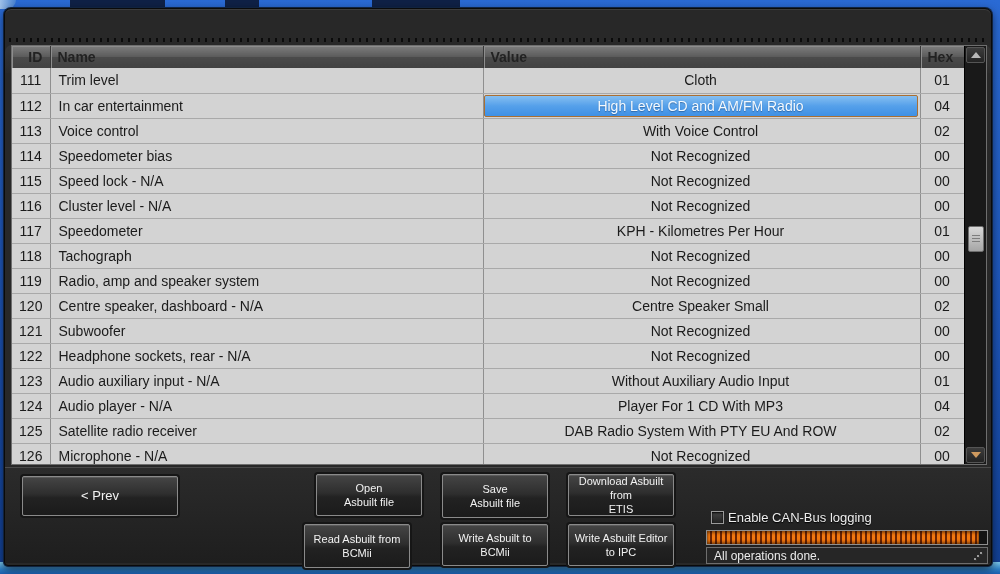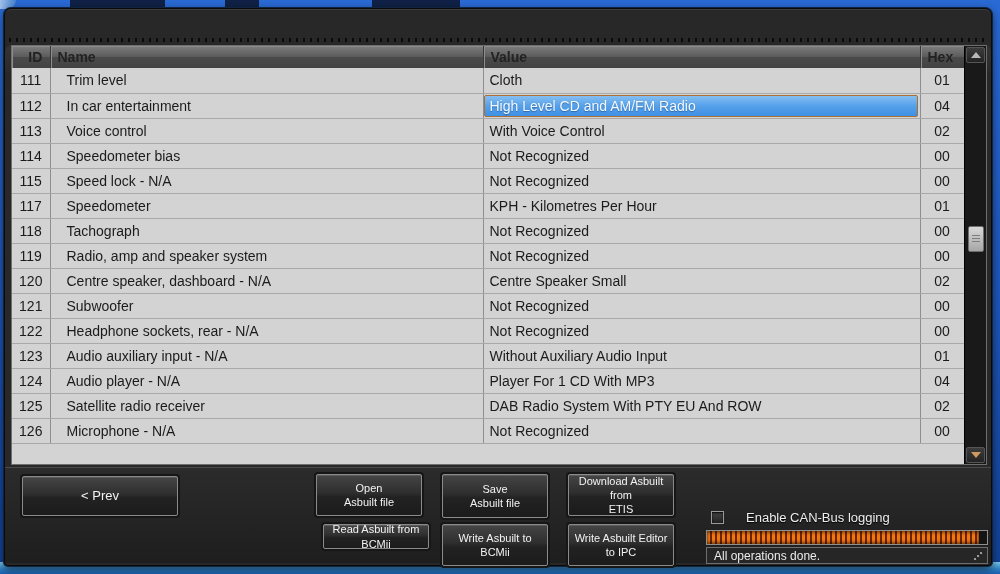--- a/index.html
+++ b/index.html
@@ -47,24 +47,24 @@
   .grid-area { width:952px; height:100%; overflow:hidden; background:#d3d3d3; }
   table { border-collapse:collapse; table-layout:fixed; width:952px; }
   col.c1 { width:38px; } col.c2 { width:433px; } col.c3 { width:437px; } col.c4 { width:44px; }
   thead th { height:22px; font-size:14px; font-weight:bold; color:#222; text-align:left;
              background:linear-gradient(180deg,#7c7c7c 0%,#5c5c5c 48%,#4a4a4a 52%,#424242 100%);
              border-right:1px solid #383838; box-shadow:inset 1px 1px 0 #8d8d8d; padding-left:7px; }
   thead th.h-id { text-align:center; padding-left:9px; }
   tbody td { height:25px; font-size:14px; color:#1b1b1b; background:#d3d3d3;
              border-right:1px solid #8f8f8f; border-bottom:1px solid #a9a9a9; overflow:hidden; white-space:nowrap; }
   td.c-id { text-align:center; }
-  td.c-name { padding-left:16px; }
+  td.c-name { padding-left:8px; }
   td.c-hex { text-align:center; }
   .value-inner { display:block; margin:1px 2px 1px 0; padding:1px 5px; border:1px solid transparent;
-                 border-radius:2px; line-height:18px; }
+                 border-radius:2px; line-height:18px;text-align:center; }
   .value-inner.selected { background:linear-gradient(180deg,#86bff1 0%,#55a0ea 50%,#3f90e5 100%);
                           border-color:#a96f33; color:#f4faff; text-shadow:0 1px 1px rgba(20,60,110,.5); }
 
   
   .vscroll { width:22px; height:100%; background:#191919; border-left:1px solid #000; position:relative; }
   .sb-btn { position:absolute; left:1px; width:19px; height:16px;
             background:linear-gradient(180deg,#3c3c3c,#232323); border:1px solid #555; border-radius:2px;
             display:flex; align-items:center; justify-content:center; cursor:pointer; }
   .sb-up { top:1px; } .sb-down { bottom:1px; }
   .tri-up { width:0; height:0; border-left:5px solid transparent; border-right:5px solid transparent;
@@ -80,25 +80,25 @@
   .bottom-panel { position:absolute; left:0; top:458px; width:986px; height:96px;
                   background:linear-gradient(180deg,#2b2b2b,#1e1e1e); border-top:1px solid #4a4a4a; }
   .btn { position:absolute; background:linear-gradient(180deg,#454545 0%,#2e2e2e 45%,#222 55%,#1b1b1b 100%);
          border:1px solid #8a8a8a; border-radius:2px; color:#f2f2f2; font-size:11px; line-height:1.3;
          display:flex; align-items:center; justify-content:center; text-align:center;
          white-space:pre-line; cursor:pointer; box-shadow:inset 0 1px 0 rgba(255,255,255,.12), 0 0 0 2px #161616; }
   .btn-prev     { left:17px;  top:8px;  width:156px; height:40px; font-size:13px; }
   .btn-open     { left:311px; top:6px;  width:106px; height:42px; }
   .btn-save     { left:437px; top:6px;  width:106px; height:44px; }
   .btn-etis     { left:563px; top:6px;  width:106px; height:42px; }
-  .btn-read     { left:318px; top:56px; width:106px; height:25px; }
+  .btn-read     { left:299px; top:56px; width:106px; height:44px; }
   .btn-writeb   { left:437px; top:56px; width:106px; height:42px; }
   .btn-backup   { left:563px; top:56px; width:106px; height:42px; }
 
-  .cb-row { position:absolute; left:706px; top:42px; display:flex; align-items:center; gap:22px; }
+  .cb-row { position:absolute; left:706px; top:42px; display:flex; align-items:center; gap:4px; }
   .checkbox { width:13px; height:13px; background:linear-gradient(180deg,#454545,#222);
               border:1px solid #9a9a9a; box-shadow:inset 0 1px 2px #000; cursor:pointer; }
   .cb-label { color:#ededed; font-size:13px; text-shadow:0 1px 1px #000; }
 
   .progress { position:absolute; left:701px; top:62px; width:282px; height:15px;
               border:1px solid #8f8f8f; background:#141414; }
   .progress-fill { height:100%;
               background:repeating-linear-gradient(90deg,#f1770f 0 3px,#6b2404 3px 5px);
               box-shadow:inset 0 2px 3px rgba(0,0,0,.45), inset 0 -2px 3px rgba(0,0,0,.45); }
 
@@ -195,20 +195,28 @@
 
   <tr>
     <td class="c-id">115</td>
     <td class="c-name">Speed lock - N/A</td>
     <td class="c-value">
                   <span class="value-inner">Not Recognized</span>
                 </td>
     <td class="c-hex">00</td>
   </tr>
 
+  <tr>
+    <td class="c-id">116</td>
+    <td class="c-name">Cluster level - N/A</td>
+    <td class="c-value">
+                  <span class="value-inner">Not Recognized</span>
+                </td>
+    <td class="c-hex">00</td>
+  </tr>
 
   <tr>
     <td class="c-id">117</td>
     <td class="c-name">Speedometer</td>
     <td class="c-value">
                   <span class="value-inner">KPH - Kilometres Per Hour</span>
                 </td>
     <td class="c-hex">01</td>
   </tr>
 

